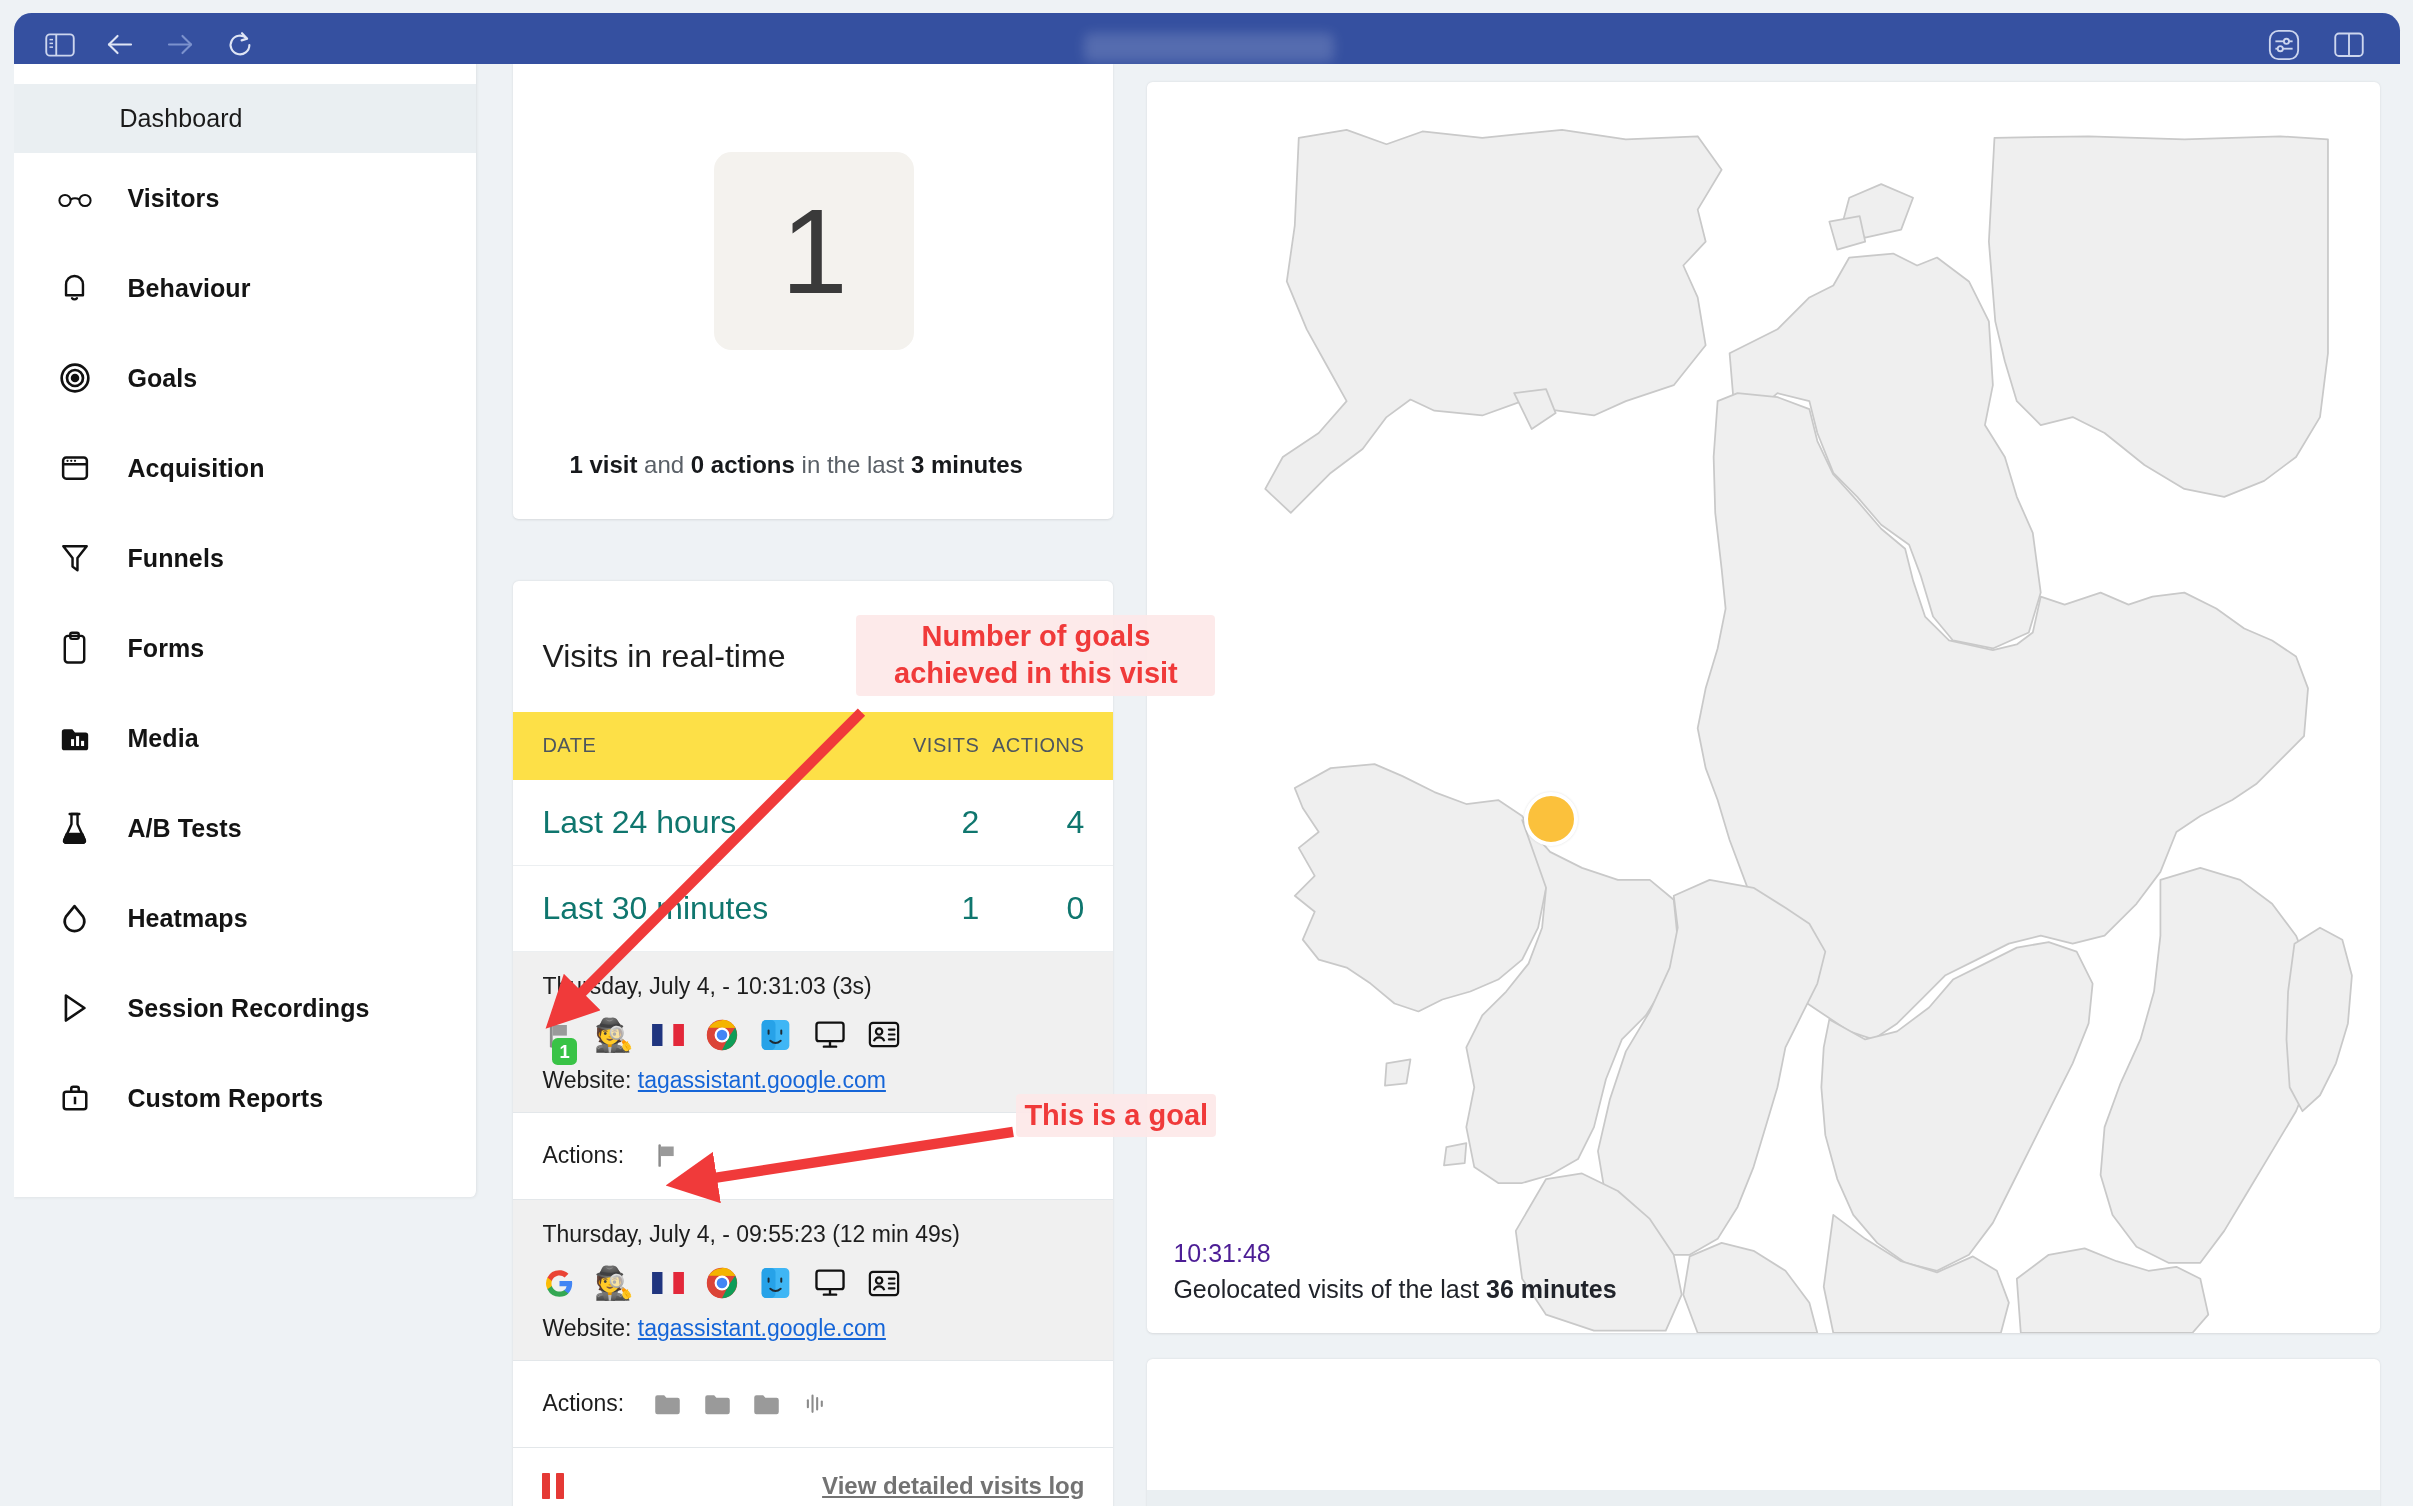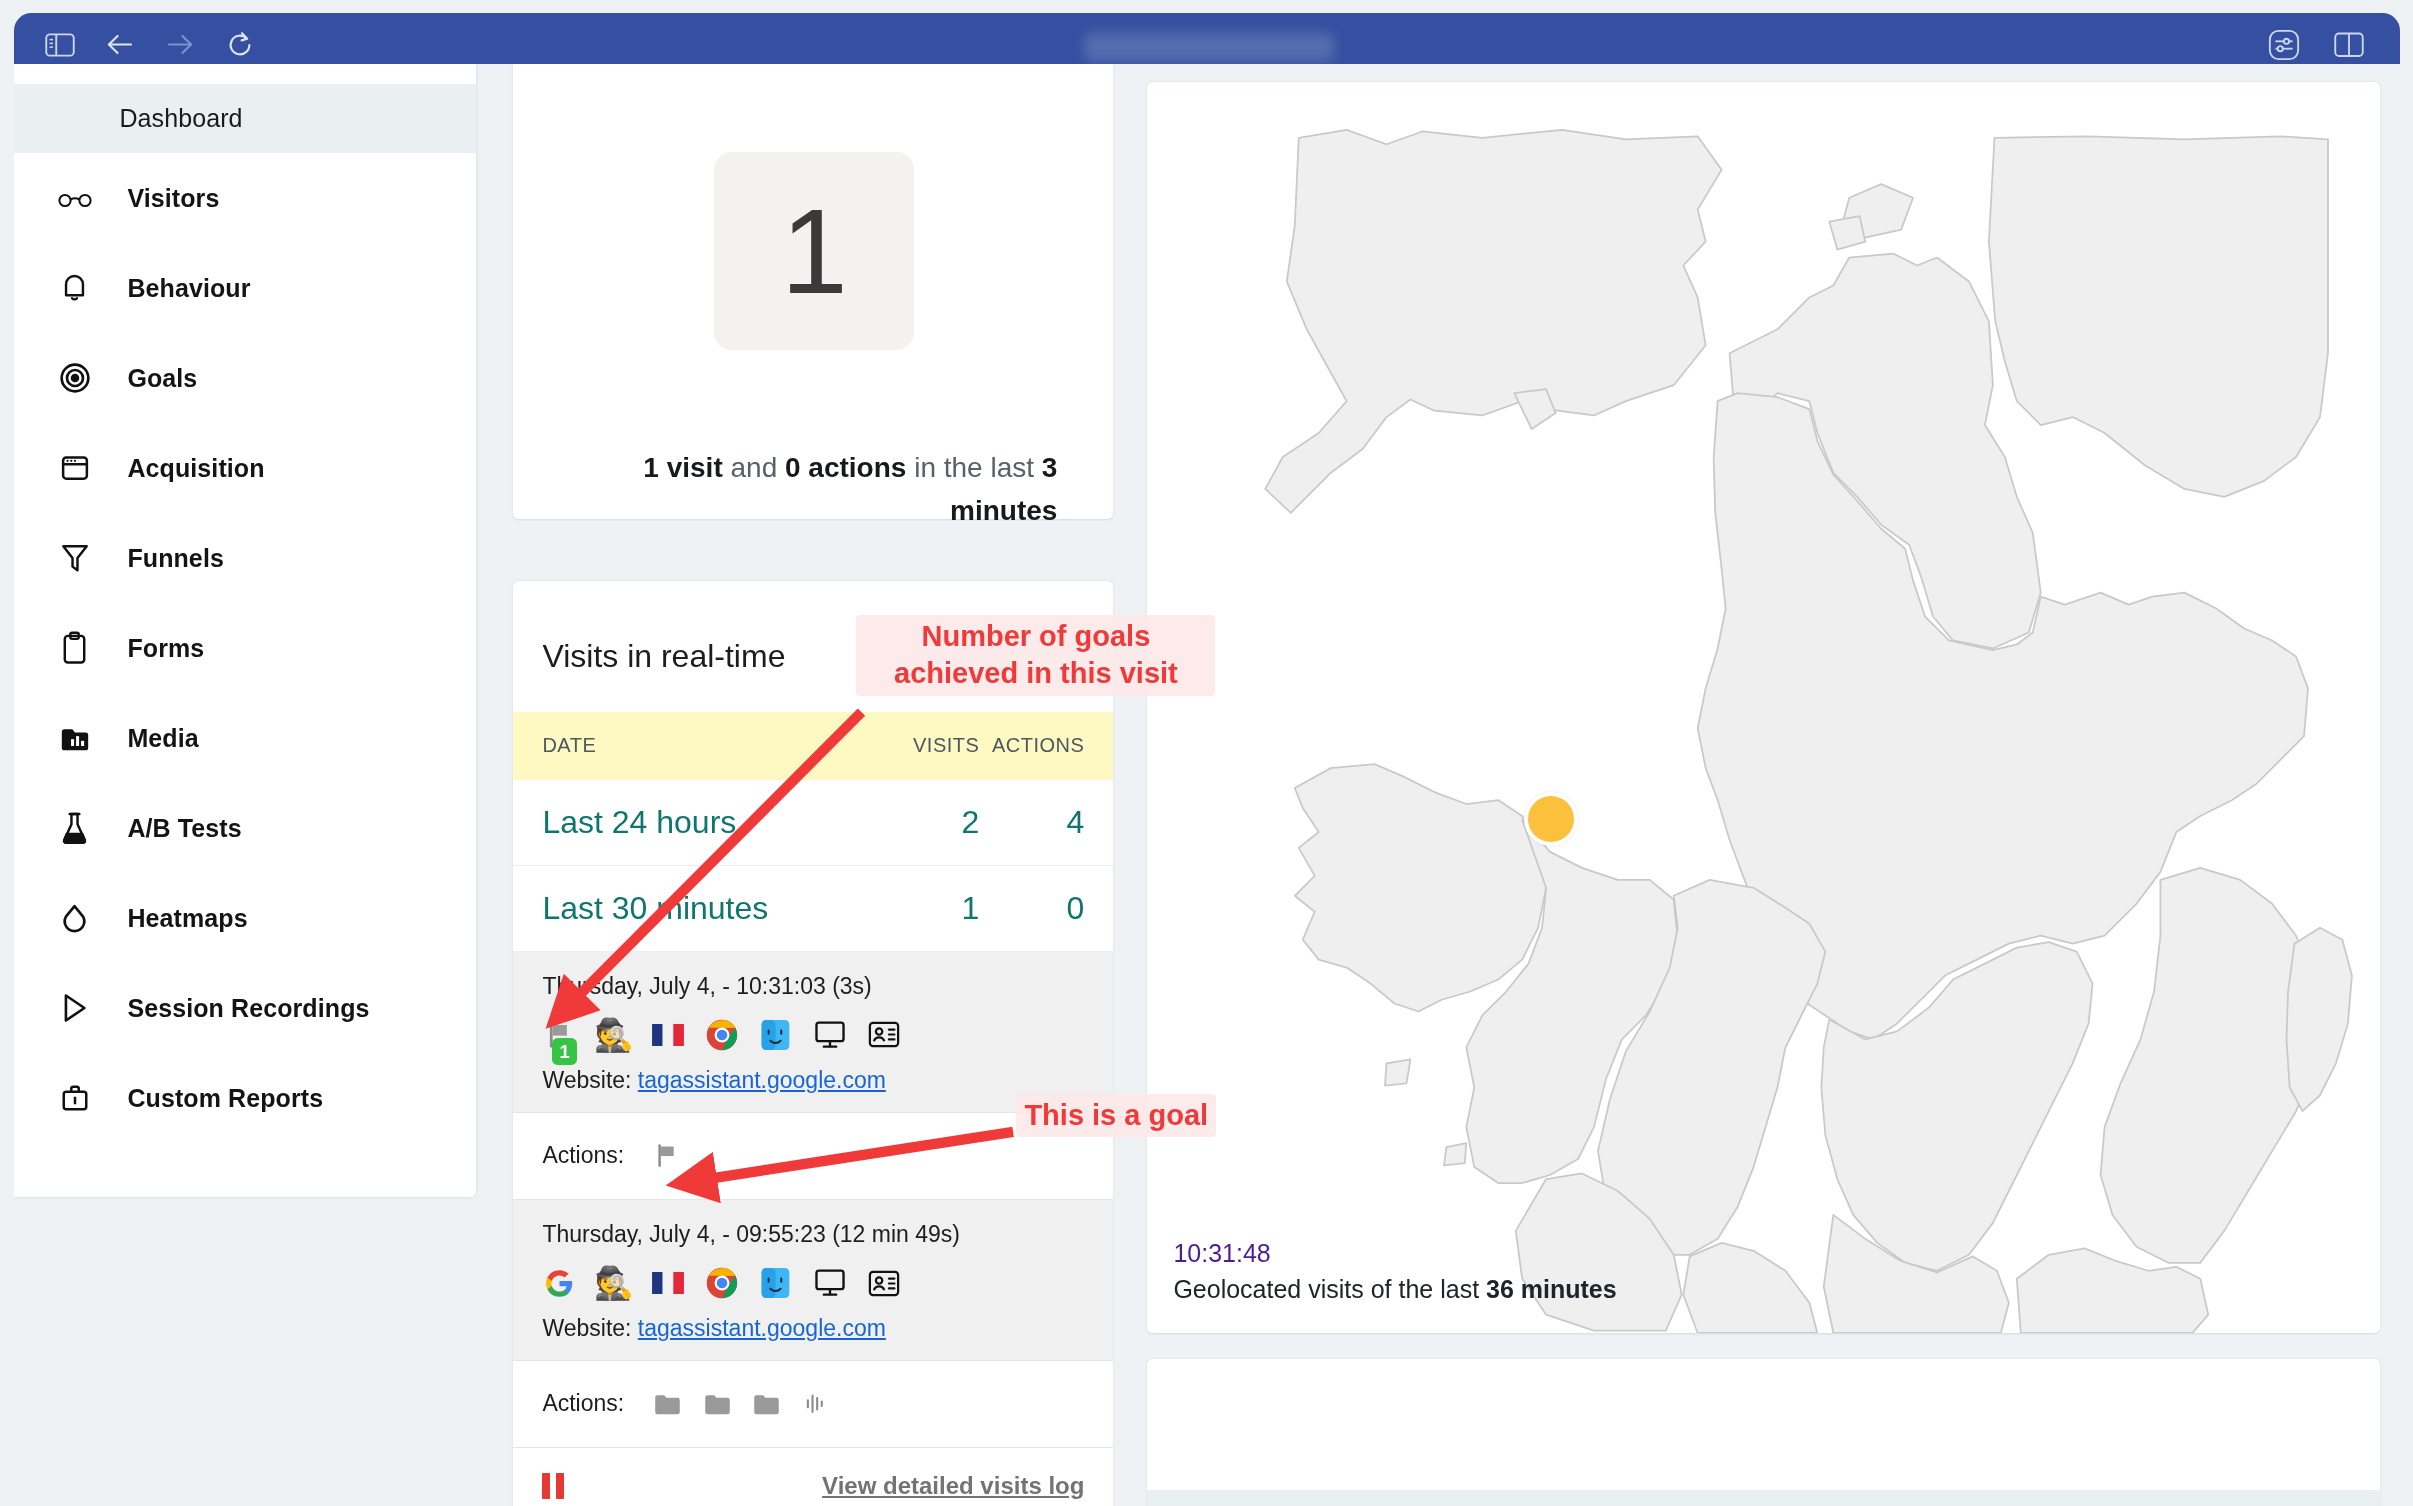--- a/index.html
+++ b/index.html
@@ -102,38 +102,38 @@
     border-radius: 17.6px;
     display: flex; align-items: center; justify-content: center;
   }
   .counter-num {
     font-size: 120px; font-weight: 400; color: #3a3a3a;
     line-height: 1;
   }
   .counter-text {
     position: absolute; left: 56px; top: 383px;
     width: 488px;
-    text-align: right;
-    font-size: 28px; color: #5a6067; line-height: 1.52;
+    text-align: left;
+    font-size: 24px; color: #5a6067; line-height: 1.52;
   }
   .counter-text b { color: #17191c; font-weight: 700; }
 
   
   .rt-card {
     position: absolute; left: 499px; top: 517px;
     width: 600px; height: 967px;
     overflow: hidden;
   }
   .rt-title {
     font-size: 32px; font-weight: 400; color: #1d1d1d;
     padding: 57px 0 0 29px;
   }
   .rt-table { width: 100%; border-collapse: collapse; margin-top: 37px; }
   .rt-table th {
-    background: #fef9c3;
+    background: #fde047;
     text-align: left;
     font-size: 20px; font-weight: 400; color: #4e565e;
     letter-spacing: 0.5px;
     padding: 22.3px 0 22.3px 0;
     height: 62px;
   }
   .rt-table th.c1 { padding-left: 29px; }
   .rt-table th.c2 { text-align: right; width: 120px; }
   .rt-table th.c3 { text-align: right; width: 134px; padding-right: 29px; }
   .rt-table td {

